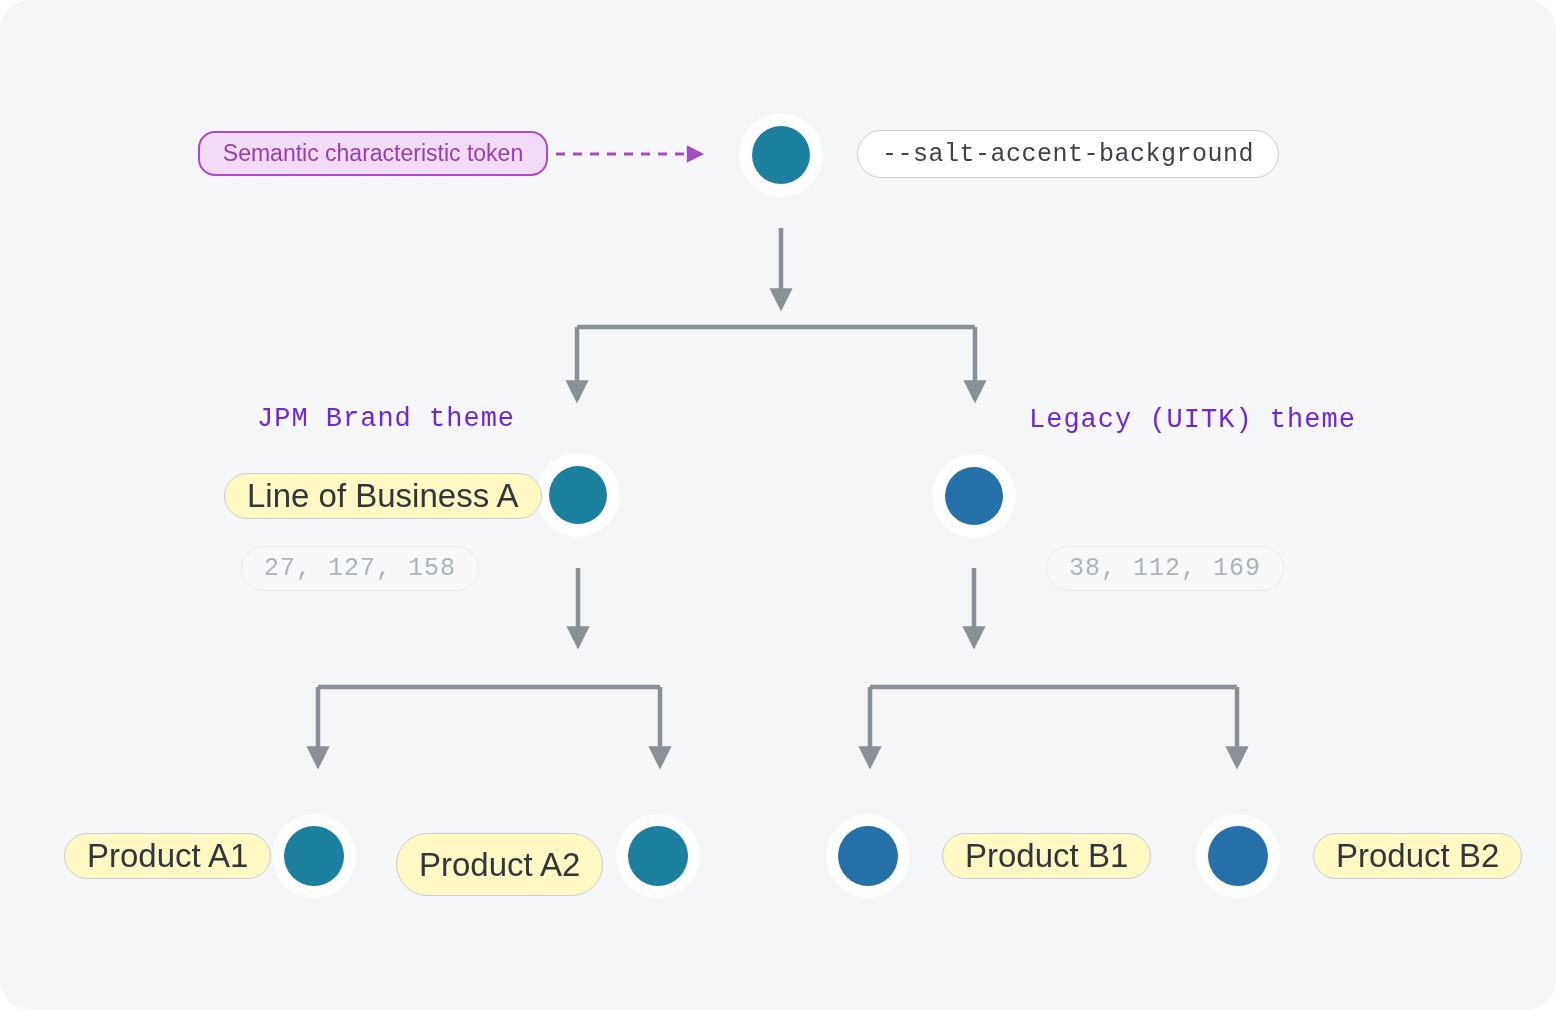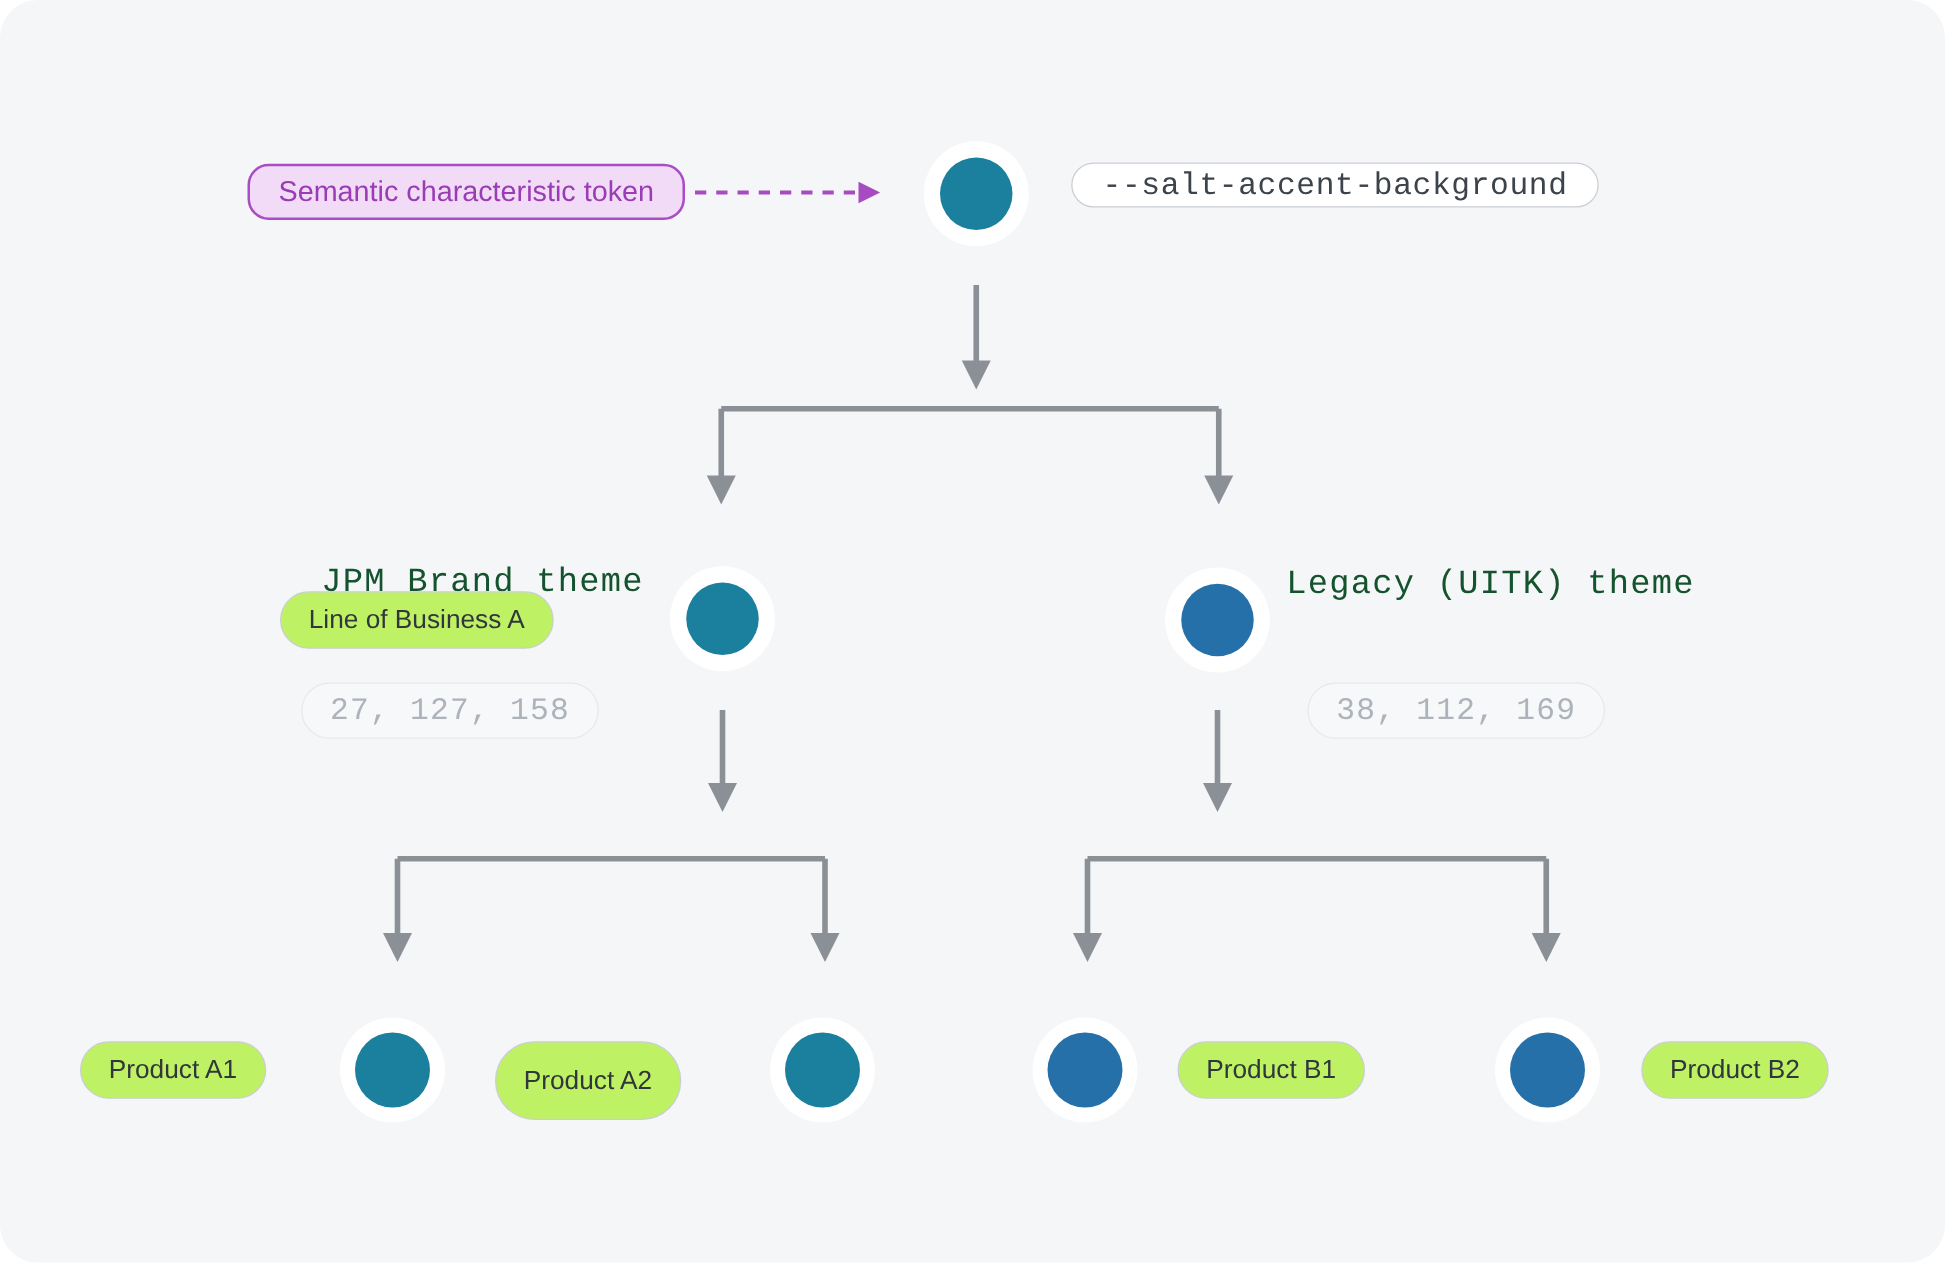--- a/index.html
+++ b/index.html
@@ -36,24 +36,24 @@
   
   .chip {
     position: absolute;
     display: flex;
     align-items: center;
     justify-content: center;
     border-radius: 999px;
     white-space: nowrap;
   }
   .chip-white {
-    background: #bef264;
+    background: #fef9c3;
     border: 1.5px solid #c9ced3;
     color: #31363c;
-    font-size: 21px;
+    font-size: 33px;
     font-family: "Liberation Sans", sans-serif;
     padding: 0 22px;
   }
   .chip-mono {
     background: #ffffff;
     border: 1.5px solid #c9ced3;
     color: #3c434a;
     font-size: 25px;
     font-family: "Liberation Mono", "DejaVu Sans Mono", monospace;
     letter-spacing: 0.5px;
@@ -81,26 +81,25 @@
     color: #9a3cb4;
     font-size: 23px;
     font-family: "Liberation Sans", sans-serif;
     white-space: nowrap;
     padding: 0 14px;
   }
 
   
   .caption-mono {
     position: absolute;
-    color: #14532d;
+    color: #6d28d9;
     font-size: 27px;
     font-family: "Liberation Mono", "DejaVu Sans Mono", monospace;
     letter-spacing: 1px;
     white-space: nowrap;
-    margin-top: 48px;
   }
 
   
   .connectors {
     position: absolute;
     left: 0; top: 0;
     width: 1556px; height: 1010px;
     pointer-events: none;
   }
 </style>
@@ -143,21 +142,21 @@
     <g stroke="#a64bc0" stroke-width="3.2" fill="none">
       <line x1="556" y1="154" x2="692" y2="154" stroke-dasharray="9 8" marker-end="url(#arrowPurple)"></line>
     </g>
   </svg>
 
   <div class="token-box" style="left:198px; top:131px; width:350px; height:45px;">Semantic characteristic token</div>
 
   <div class="swatch ring" style="left:739px; top:113px; width:84px; height:84px;">
     <span class="dot" style="background:#1b7f9e;"></span>
   </div>
-  <div class="chip chip-mono" style="left:857px; top:130px; height:36px;">--salt-accent-background</div>
+  <div class="chip chip-mono" style="left:857px; top:130px; height:48px;">--salt-accent-background</div>
 
   <div class="caption-mono" style="left:257px; top:404px;">JPM Brand theme</div>
 
   <div class="swatch ring" style="left:536px; top:453px; width:84px; height:84px;">
     <span class="dot" style="background:#1b7f9e;"></span>
   </div>
   <div class="chip chip-white" style="left:224px; top:473px; height:46px;">Line of Business A</div>
   <div class="chip chip-ghost" style="left:241px; top:546px; height:45px;">27, 127, 158</div>
 
   <div class="caption-mono" style="left:1029px; top:405px;">Legacy (UITK) theme</div>

